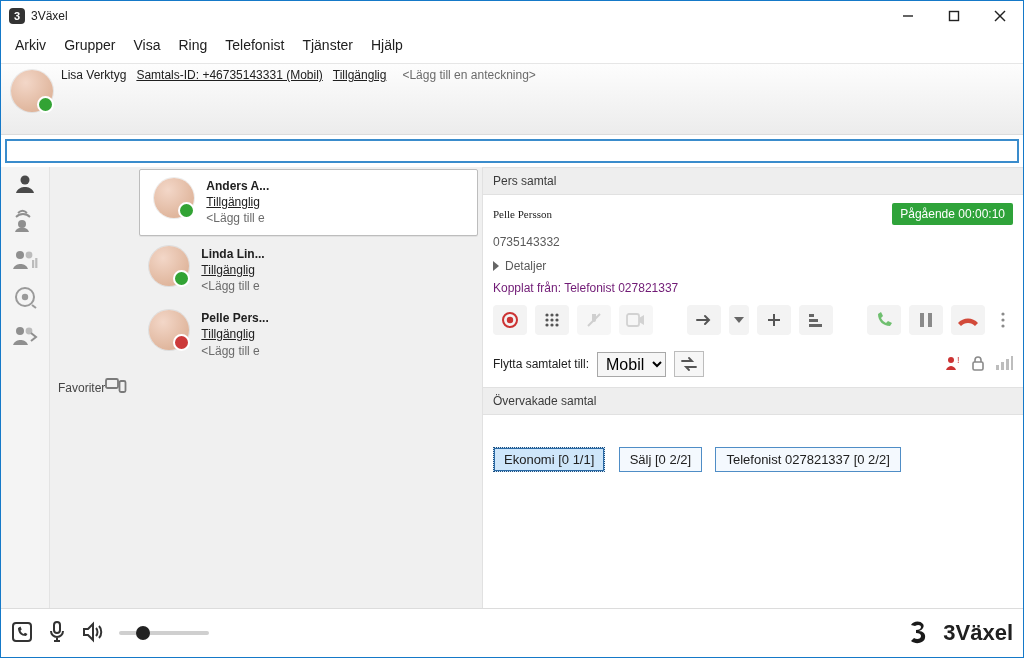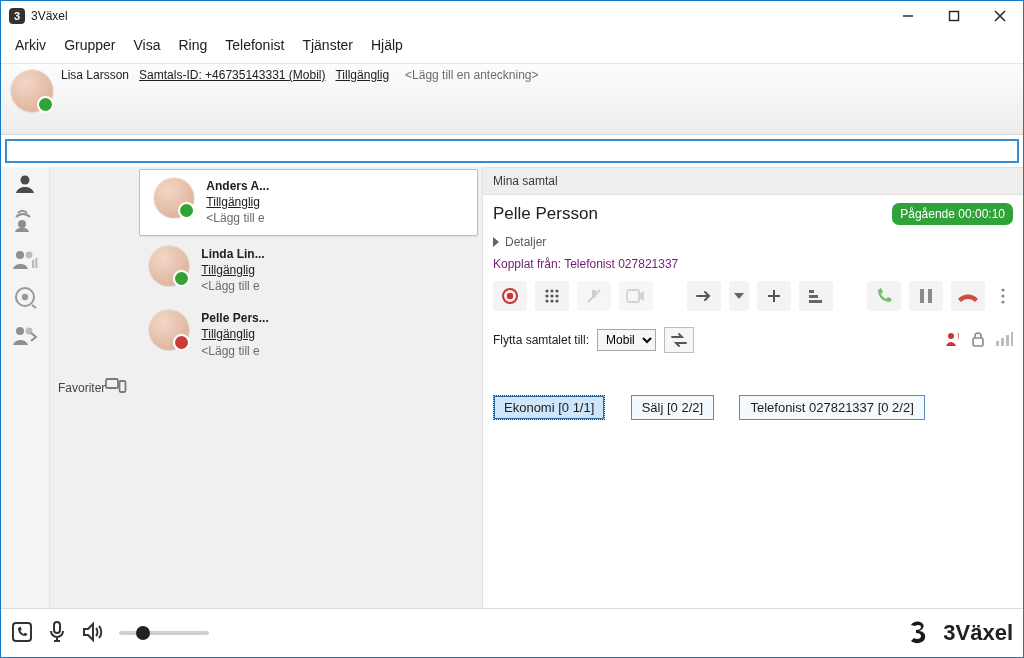--- a/index.html
+++ b/index.html
@@ -61,42 +61,42 @@
   .favitem.sel{background:#fff;border:1px solid #bdbdbd;margin:2px 4px;border-radius:2px;box-shadow:0 1px 0 rgba(0,0,0,.06);}
   .favitem .avatar{width:40px;height:40px;}
   .favmeta{display:flex;flex-direction:column;line-height:1.35;}
   .favname{font-weight:600;}
   .favnote{color:var(--muted);}
   
   .rightcol{flex:1;background:#fff;display:flex;flex-direction:column;min-width:0;}
   .secthead{background:var(--panel-bg);border-top:1px solid #e1e1e1;border-bottom:1px solid #e1e1e1;padding:6px 10px;color:#3b3b3b;}
   .callcard{padding:8px 10px 10px 10px;background:#fff;}
   .callrow1{display:flex;align-items:center;}
-  .callname{font-size:17px;}
+  .callname{font-size:11px;font-family:Liberation Serif, serif;}
   .callrow1 .spacer{flex:1;}
-  .callstatus{background:#2fa33a;color:#fff;padding:4px 8px;border-radius:7px;font-size:12px;}
+  .callstatus{background:#2fa33a;color:#fff;padding:4px 8px;border-radius:2px;font-size:12px;}
   .callnum{color:#5a5a5a;margin-top:10px;}
   .detrow{margin-top:10px;color:#5a5a5a;display:flex;align-items:center;gap:6px;}
   .kopplat{color:#701a75;margin-top:8px;}
   
   .ctrlbar{display:flex;align-items:center;gap:8px;margin-top:10px;}
   .ctrlbtn{width:34px;height:30px;border-radius:4px;background:var(--btn-bg-light);display:flex;align-items:center;justify-content:center;}
   .ctrlbtn.light{background:#f6f6f6;}
   .ctrlbtn.narrow{width:20px;}
   .ctrlgap{width:18px;}
   .moverow{display:flex;align-items:center;gap:8px;margin-top:16px;}
-  .select{border:1px solid #a8a8a8;background:#f6f6f6;padding:2px 4px;font-size:12px;}
+  .select{border:1px solid #a8a8a8;background:#f6f6f6;padding:2px 4px;font-size:16px;}
   .swapbtn{width:28px;height:24px;border:1px solid #bcbcbc;background:#f6f6f6;display:flex;align-items:center;justify-content:center;}
   .moverow .spacer{flex:1;}
   .statusicons{display:flex;align-items:center;gap:10px;}
   
   .groups{padding:10px;}
   .chip{display:inline-flex;align-items:center;border:1px solid var(--chip-border);background:var(--chip-bg);padding:4px 10px;margin-right:10px;font-size:13px;}
   .chip.active{background:var(--chip-bg);box-shadow:0 0 0 1px #2a6aa6 inset;border:1px dotted #1f4f7d;}
-  .chip.alt{background:var(--chip-bg2);margin-left:12px;}
+  .chip.alt{background:var(--chip-bg2);}
   
   .bottombar{height:48px;border-top:1px solid #dcdcdc;display:flex;align-items:center;padding:0 10px;gap:14px;background:#fff;}
   .vol{width:90px;height:4px;background:#cfcfcf;position:relative;border-radius:2px;}
   .vol .dot{position:absolute;left:24px;top:50%;transform:translate(-50%,-50%);width:14px;height:14px;border-radius:50%;background:#222;}
   .bottombar .spacer{flex:1;}
   .brand{display:flex;align-items:center;gap:8px;}
   .brand-logo{width:34px;height:34px;border-radius:6px;display:flex;align-items:center;justify-content:center;}
   .brand-text{font-size:22px;font-weight:700;}
   
   .chev{width:0;height:0;border-top:5px solid transparent;border-bottom:5px solid transparent;border-left:6px solid #666;}
@@ -139,21 +139,21 @@
     <div class="itm">Tjänster</div>
     <div class="itm">Hjälp</div>
   </div>
 
   <div class="identity">
     <div class="avatar">
       <div class="dot green"></div>
     </div>
     <div class="identity-text">
       <div class="identity-row">
-        <span>Lisa Larsson</span>
+        <span>Lisa Verktyg</span>
         <span class="u">Samtals-ID: +46735143331 (Mobil)</span>
         <span class="u">Tillgänglig</span>
         <span class="note-hint">&lt;Lägg till en anteckning&gt;</span>
       </div>
     </div>
   </div>
 
   <div class="search-row">
     <input class="search" type="text" value="" style="">
   </div>
@@ -240,28 +240,29 @@
           <div class="favmeta">
             <span class="favname">Pelle Pers...</span>
             <span class="u">Tillgänglig</span>
             <span class="favnote">&lt;Lägg till e</span>
           </div>
         </div>
       </div>
     </div>
 
     <div class="rightcol">
-      <div class="secthead">Mina samtal</div>
+      <div class="secthead">Pers samtal</div>
 
       <div class="callcard">
         <div class="callrow1">
           <span class="callname">Pelle Persson</span>
           <div class="spacer"></div>
           <span class="callstatus">Pågående 00:00:10</span>
         </div>
+        <div class="callnum">0735143332</div>
         <div class="detrow">
           <span class="chev"></span>
           <span>Detaljer</span>
         </div>
         <div class="kopplat">Kopplat från: Telefonist 027821337</div>
 
         <div class="ctrlbar">
           <div class="ctrlbtn">
             <svg width="18" height="18">
                 <circle cx="9" cy="9" r="7" fill="none" stroke="#c33" stroke-width="2"></circle>
@@ -373,20 +374,21 @@
                   <rect x="1" y="10" width="3" height="5" fill="#bdbdbd"></rect>
                   <rect x="6" y="7" width="3" height="8" fill="#bdbdbd"></rect>
                   <rect x="11" y="4" width="3" height="11" fill="#bdbdbd"></rect>
                   <rect x="16" y="1" width="2" height="14" fill="#bdbdbd"></rect>
                 </svg>
             </span>
           </div>
         </div>
       </div>
 
+      <div class="secthead">Övervakade samtal</div>
       <div style="height:22px;background:#fff;"></div>
 
       <div class="groups">
         <span class="chip active">Ekonomi [0 1/1]</span>
         <span class="chip alt">Sälj [0 2/2]</span>
         <span class="chip alt">Telefonist 027821337 [0 2/2]</span>
       </div>
       <div style="flex:1"></div>
     </div>
   </div>

